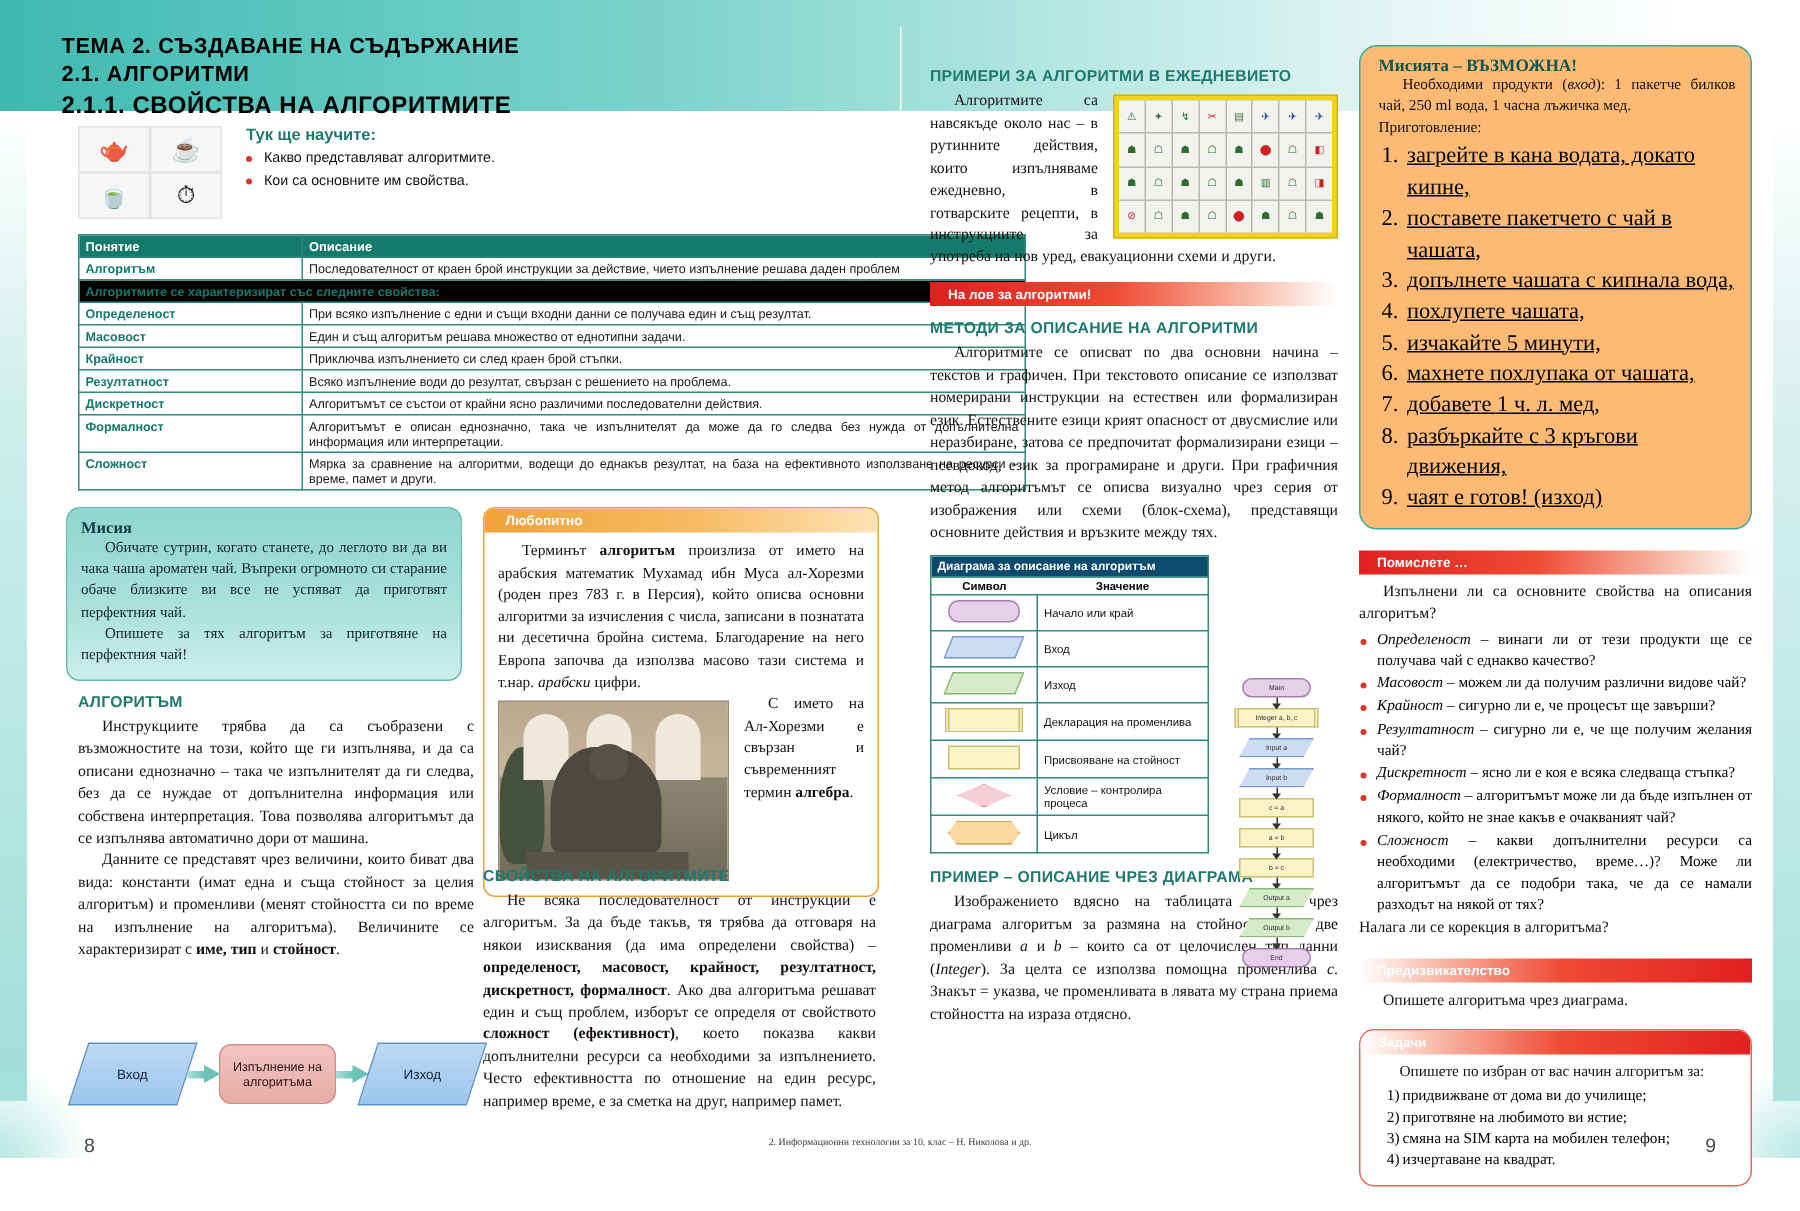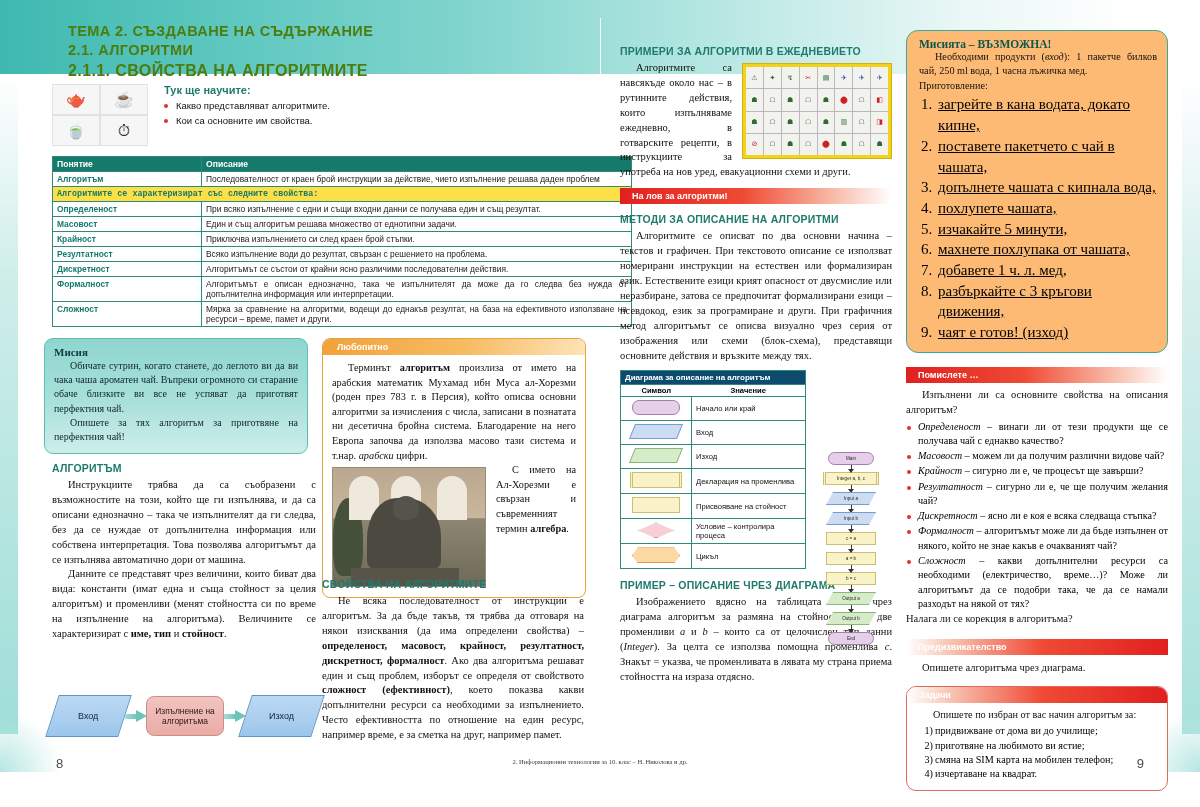--- a/index.html
+++ b/index.html
@@ -15,23 +15,23 @@
     position:absolute;inset:0;
     background:#fff;
   }
 
   
   #header-band{
     position:absolute;left:0;top:0;width:1200px;height:74px;
     background:linear-gradient(90deg,#3fb9b0 0%,#5cc7bf 18%,#7fd4cd 38%,#bde9e5 62%,#e9f7f6 80%,#ffffff 94%);
   }
   #header-titles{
-    position:absolute;left:68px;top:22px;
+    position:absolute;left:41px;top:22px;
     font-family:"Liberation Sans", sans-serif;
-    font-weight:bold;color:#4d7c0f;line-height:1.32;
+    font-weight:bold;color:#000000;line-height:1.32;
   }
   #header-titles .l1{font-size:14.5px;letter-spacing:.4px;}
   #header-titles .l2{font-size:14.5px;letter-spacing:.4px;}
   #header-titles .l3{font-size:16px;letter-spacing:.4px;}
 
   
   .side-bar-left{
     position:absolute;left:0;top:74px;width:18px;height:660px;
     background:linear-gradient(180deg,#ffffff 0%,#cfeeea 30%,#9fded8 100%);
   }
@@ -88,34 +88,34 @@
     font-family:"Liberation Sans", sans-serif;font-size:9.5px;color:#15100e;
     padding-left:12px;position:relative;line-height:1.55;
   }
   #learn-list li::before{
     content:"";position:absolute;left:0;top:5px;width:4px;height:4px;
     border-radius:50%;background:#d8372b;
   }
 
   
   #concepts-table{
-    position:absolute;left:52px;top:156px;width:580px;
+    position:absolute;left:52px;top:156px;width:632px;
     border-collapse:collapse;
     font-family:"Liberation Sans", sans-serif;font-size:8.4px;
   }
   #concepts-table th,#concepts-table td{
     border:1px solid #2f8a7c;padding:2px 4px;vertical-align:top;text-align:left;
   }
   #concepts-table thead th{
     background:#15796c;color:#ffffff;font-weight:bold;font-size:8.6px;
   }
   #concepts-table td.term{width:140px;color:#15796c;font-weight:bold;}
   #concepts-table td.desc{color:#1a1a1a;text-align:justify;}
   #concepts-table td.spanrow{
-    color:#15796c;font-weight:bold;background:#fde047;font-family:Liberation Mono, monospace;
+    color:#15796c;font-weight:bold;background:#000000;
   }
 
   
   #mission-box{
     position:absolute;left:44px;top:338px;width:244px;
     background:linear-gradient(180deg,#8fd6cf 0%,#a9e0da 55%,#cdeeea 100%);
     border:1px solid #5cbdb2;border-radius:9px;
     padding:7px 9px 9px 9px;
   }
   #mission-box .ttl{

